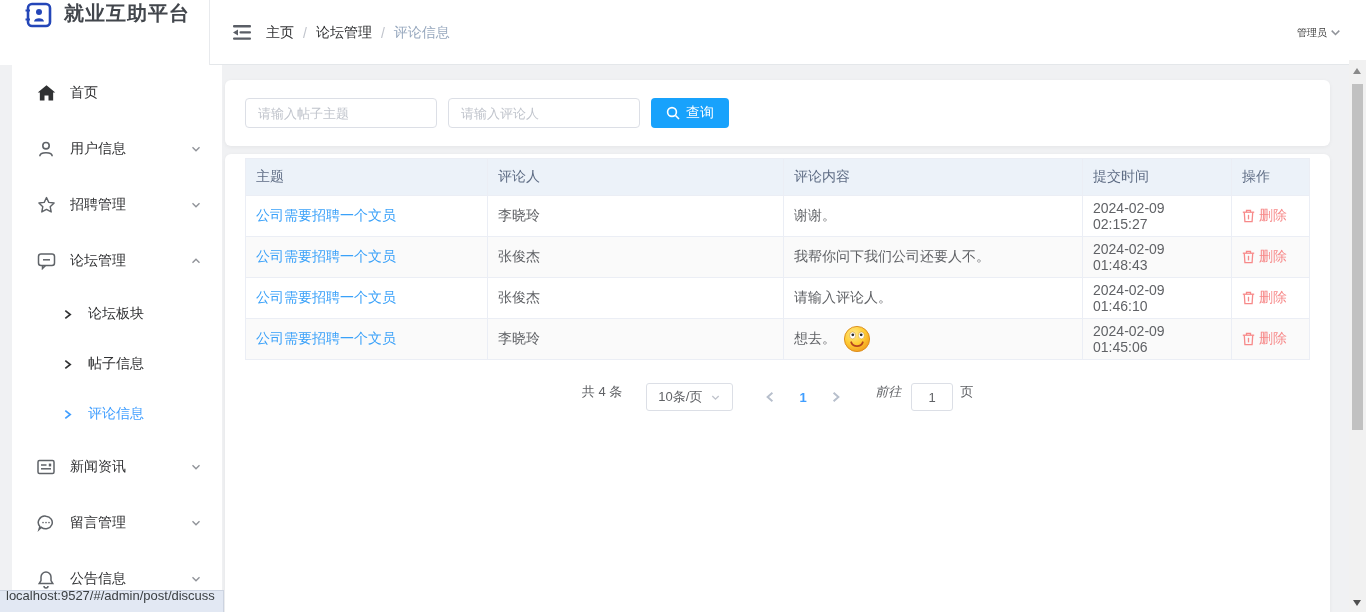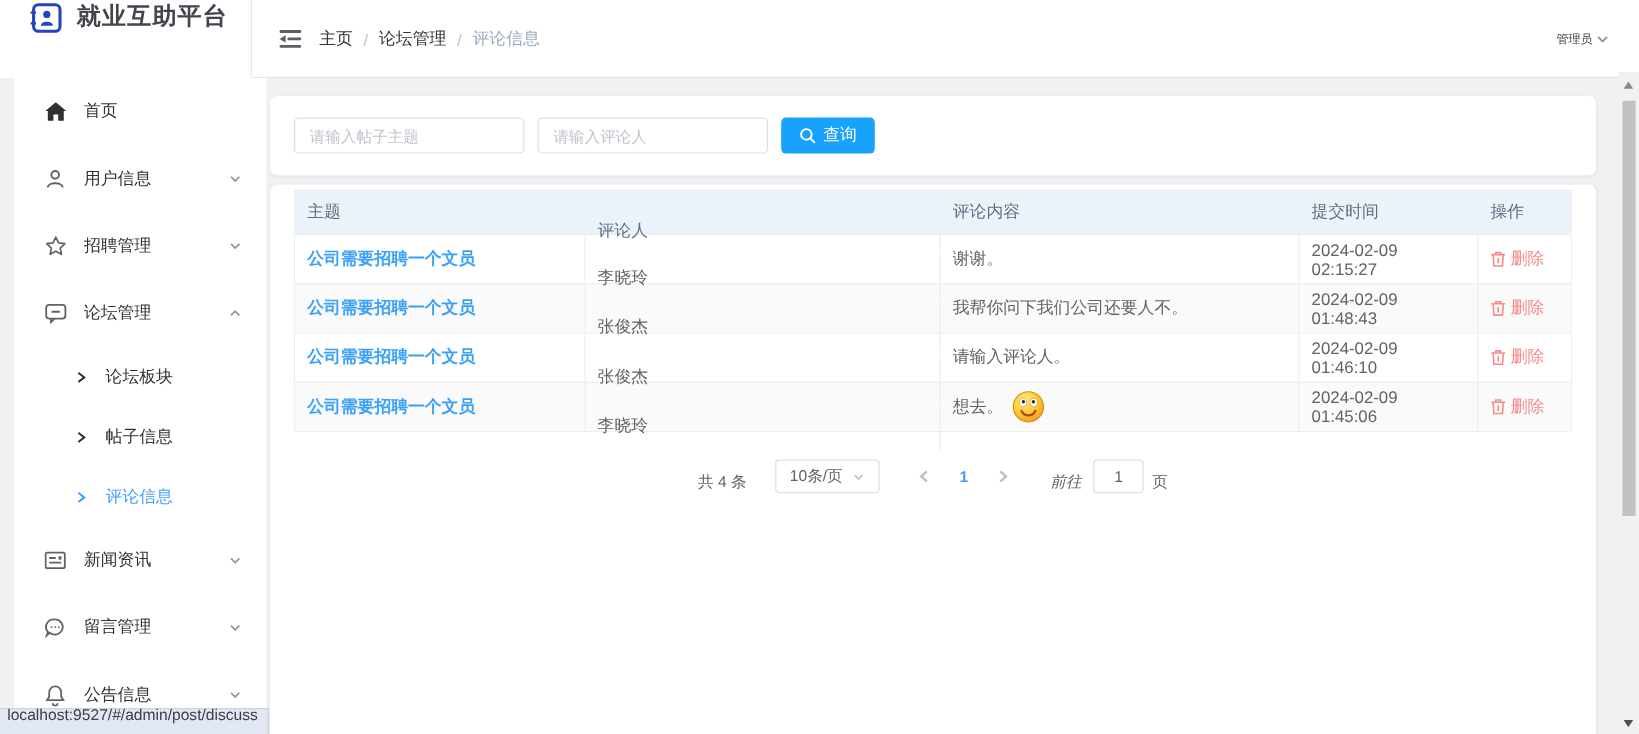--- a/index.html
+++ b/index.html
@@ -49,28 +49,28 @@
                 padding:4px 20px 0 20px; }
 
   .tbl { width:1065px; border:1px solid #ebeef5; }
   .tr { display:flex; }
   .thead { background:#ecf2f9; height:36px; }
   .tbody-tr { height:41px; border-top:1px solid #ebeef5; background:#fff; }
   .tbody-tr.stripe { background:#fafafa; }
   .th,.td { display:flex; align-items:center; padding:0 10px; height:100%; border-right:1px solid #ebeef5; }
   .th { font-size:14px; color:#5f6d85; }
   .td { font-size:14px; color:#606266; }
-  .c1 { width:242px; } .c2 { width:296px;margin-top:16px; } .c3 { width:299px; } .c4 { width:149px; }
+  .c1 { width:242px; } .c2 { width:296px; } .c3 { width:299px; } .c4 { width:149px; }
   .c5 { width:77px; border-right:none !important; }
-  .topic-link { color:#3aa1f9; font-weight:bold; cursor:pointer; }
+  .topic-link { color:#3aa1f9; font-weight:normal; cursor:pointer; }
   .del-link { display:flex; align-items:center; gap:4px; color:#f78989; cursor:pointer; }
   .content-cell { gap:7px; }
 
   
-  .pagination { margin-top:23px; display:flex; align-items:flex-end; justify-content:center;
+  .pagination { margin-top:23px; display:flex; align-items:flex-start; justify-content:center;
                 font-size:13px; color:#606266; }
   .pg-total { margin-right:24px; }
   .pg-select { width:87px; height:28px; border:1px solid #dcdfe6; border-radius:3px; display:flex;
                align-items:center; justify-content:center; gap:8px; color:#606266; cursor:pointer;
                margin-right:18px; background:#fff; }
   .pg-arrow { width:38px; height:28px; display:flex; align-items:center; justify-content:center; cursor:pointer; }
   .pg-page { width:28px; height:28px; display:flex; align-items:center; justify-content:center;
              color:#409EFF; font-weight:bold; cursor:pointer; }
   .pg-goto { margin:0 5px 0 20px;font-style:italic; }
   .pg-input { width:42px; height:28px; border:1px solid #dcdfe6; border-radius:3px; text-align:center;

